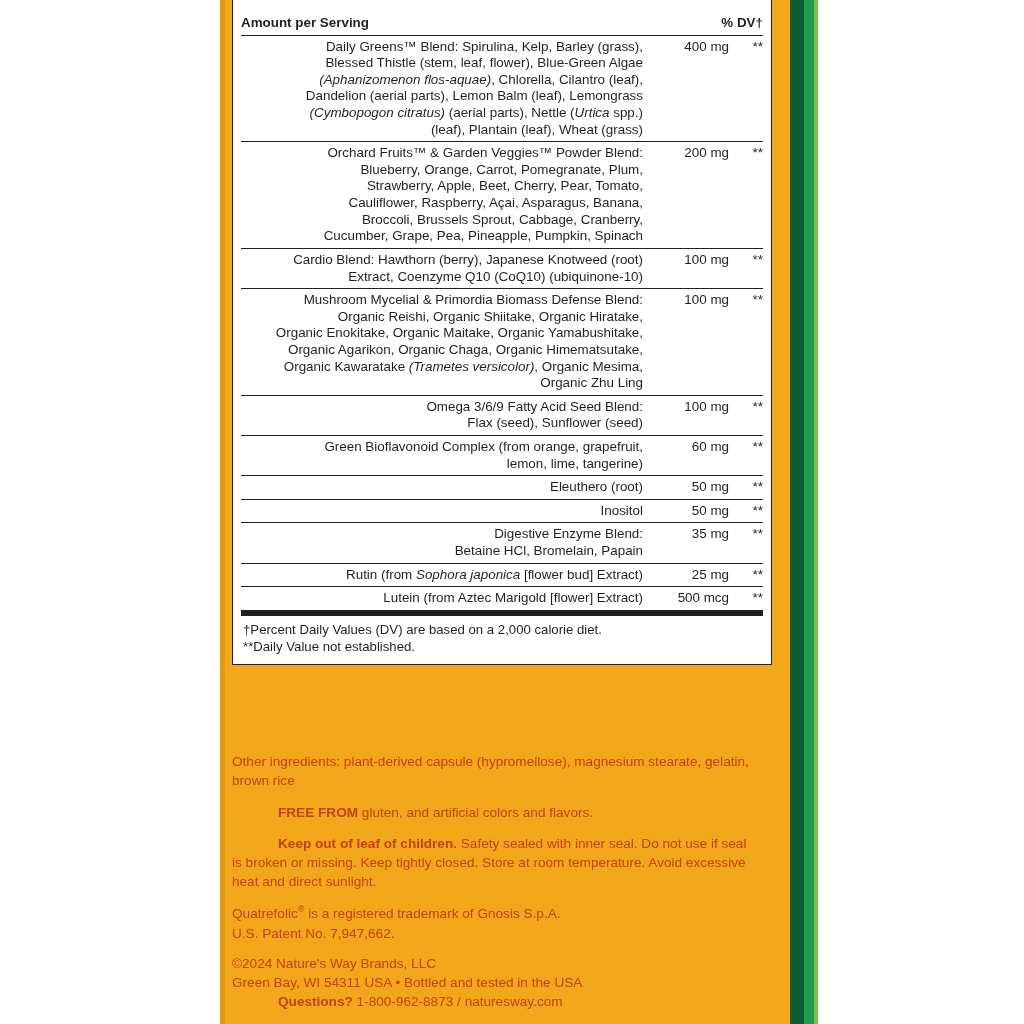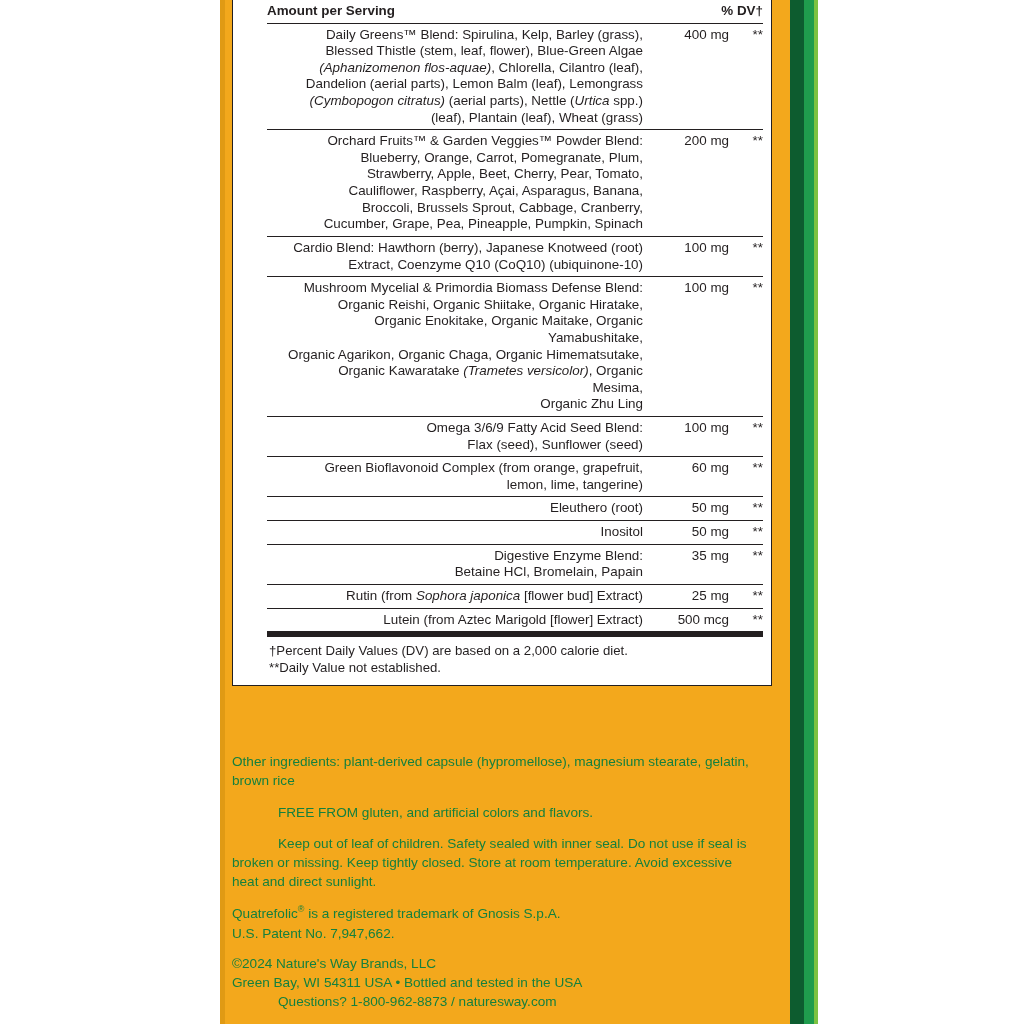--- a/index.html
+++ b/index.html
@@ -67,22 +67,21 @@
     left: 232px;
     top: 0px;
     width: 540px;
     background: #ffffff;
     border: 1.5px solid #231f20;
     border-top: none;
     box-sizing: border-box;
     color: #231f20;
   }
   .sf-inner {
-    padding: 0 8px 0 8px;
-    margin-left: 26px;
+    padding: 12px 8px 0 8px;
   }
   table.sf {
     width: 100%;
     border-collapse: collapse;
     font-size: 13.4px;
     line-height: 1.24;
   }
   table.sf td {
     vertical-align: top;
     padding: 3px 0 3px 0;
@@ -127,27 +126,27 @@
     padding: 6px 0 8px 0;
   }
   .footnotes div { padding-left: 2px; }
 
   
   .orange-text {
     position: absolute;
     left: 232px;
     width: 520px;
     top: 752px;
-    color: #15803d;
+    color: #c2410c;
     font-size: 13.6px;
     line-height: 1.42;
   }
   .orange-text p { margin: 0 0 12px 0; }
   .orange-text p.tight { margin-bottom: 11px; }
-  .bold { font-weight: normal; padding-left: 46px; }
+  .bold { font-weight: bold; padding-left: 46px; }
   .reg { font-size: 9px; vertical-align: super; }
   .copy-block { line-height: 1.4; }
 </style>
 </head>
 <body>
 
 <div class="page">
 
   <div class="label-panel"></div>
   <div class="panel-left-edge"></div>

